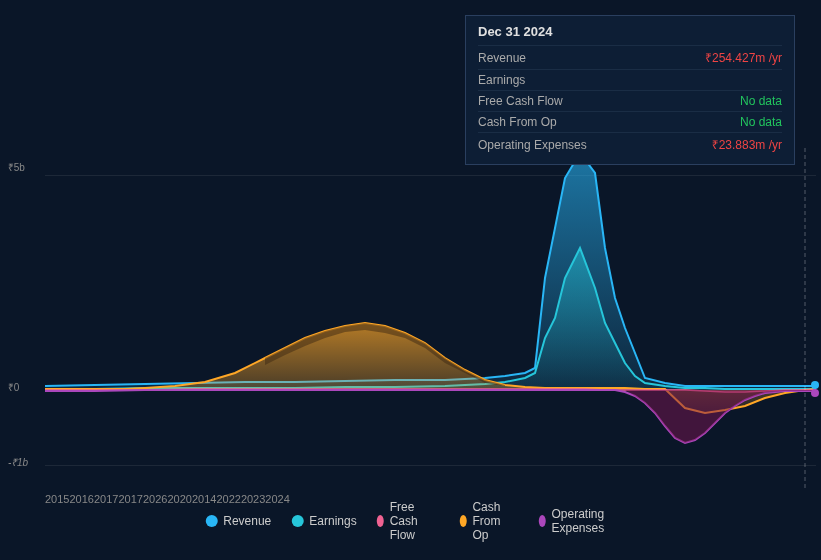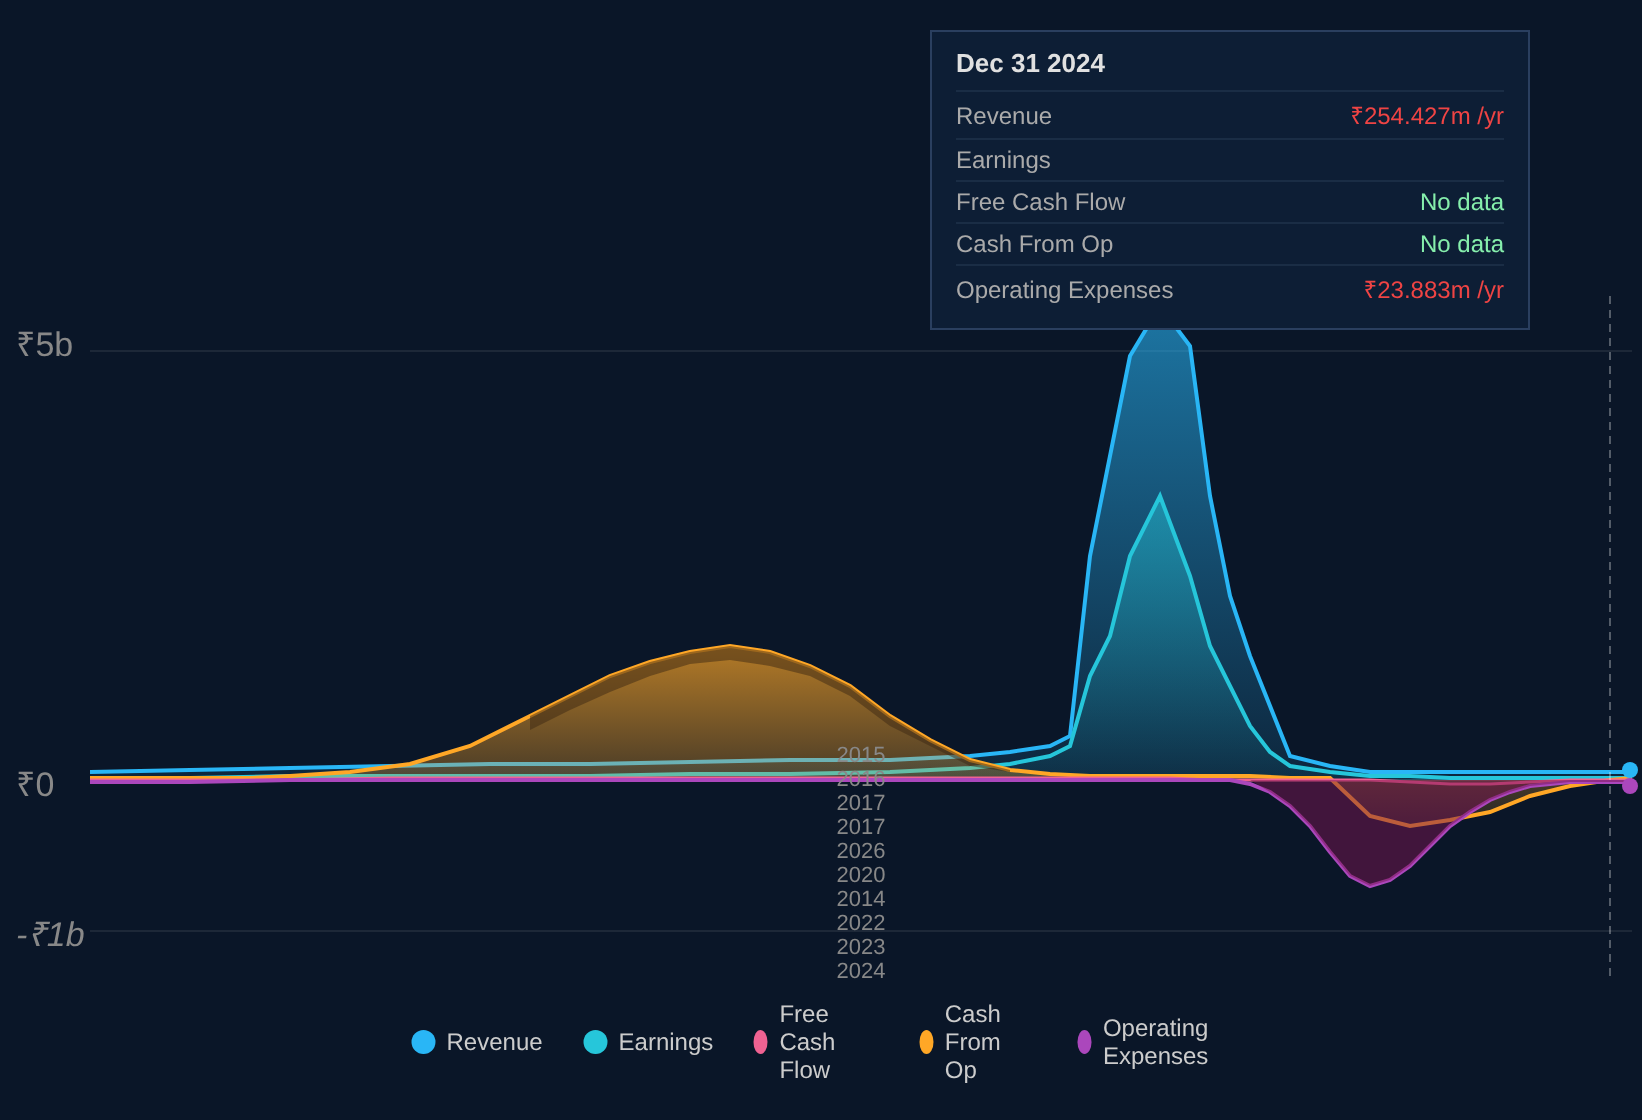--- a/index.html
+++ b/index.html
@@ -20,21 +20,21 @@
     }
 
     
     .tooltip-box {
       position: absolute;
       top: 15px;
       left: 465px;
       background: #0d1e35;
       border: 1px solid #2a3f5f;
       padding: 8px 12px;
-      width: 300px;
+      width: 330px;
       z-index: 10;
     }
 
     .tooltip-date {
       font-size: 13px;
       font-weight: bold;
       color: #e0e0e0;
       margin-bottom: 6px;
     }
 
@@ -52,57 +52,56 @@
       min-width: 110px;
     }
 
     .tooltip-value {
       color: #e0e0e0;
       text-align: right;
     }
 
     .tooltip-value.cyan { color: #ef4444; }
     .tooltip-value.green { color: #4caf50; }
-    .tooltip-value.no-data { color: #86efac; }
+    .tooltip-value.no-data { color: #22c55e; }
 
     .profit-margin {
       font-size: 11px;
       color: #999;
     }
 
     
     .y-label {
       position: absolute;
-      font-size: 17px;
+      font-size: 10px;
       color: #888;
       left: 8px;
     }
 
     .y-label-5b { top: 160px; }
     .y-label-0 { top: 380px; }
     .y-label-neg1b { top: 455px; font-style: italic; }
 
     
     .grid-line {
       position: absolute;
       left: 45px;
       right: 5px;
       height: 1px;
       background: rgba(255,255,255,0.08);
     }
 
     
     .x-axis {
       position: absolute;
-      bottom: 68px;
+      bottom: 55px;
       left: 45px;
       right: 5px;
       display: flex;
-      justify-content: space-between;
-      flex-direction: column;
+      justify-content: flex-start;
     }
 
     .x-label {
       font-size: 11px;
       color: #888;
       text-align: center;
     }
 
     
     .legend {

